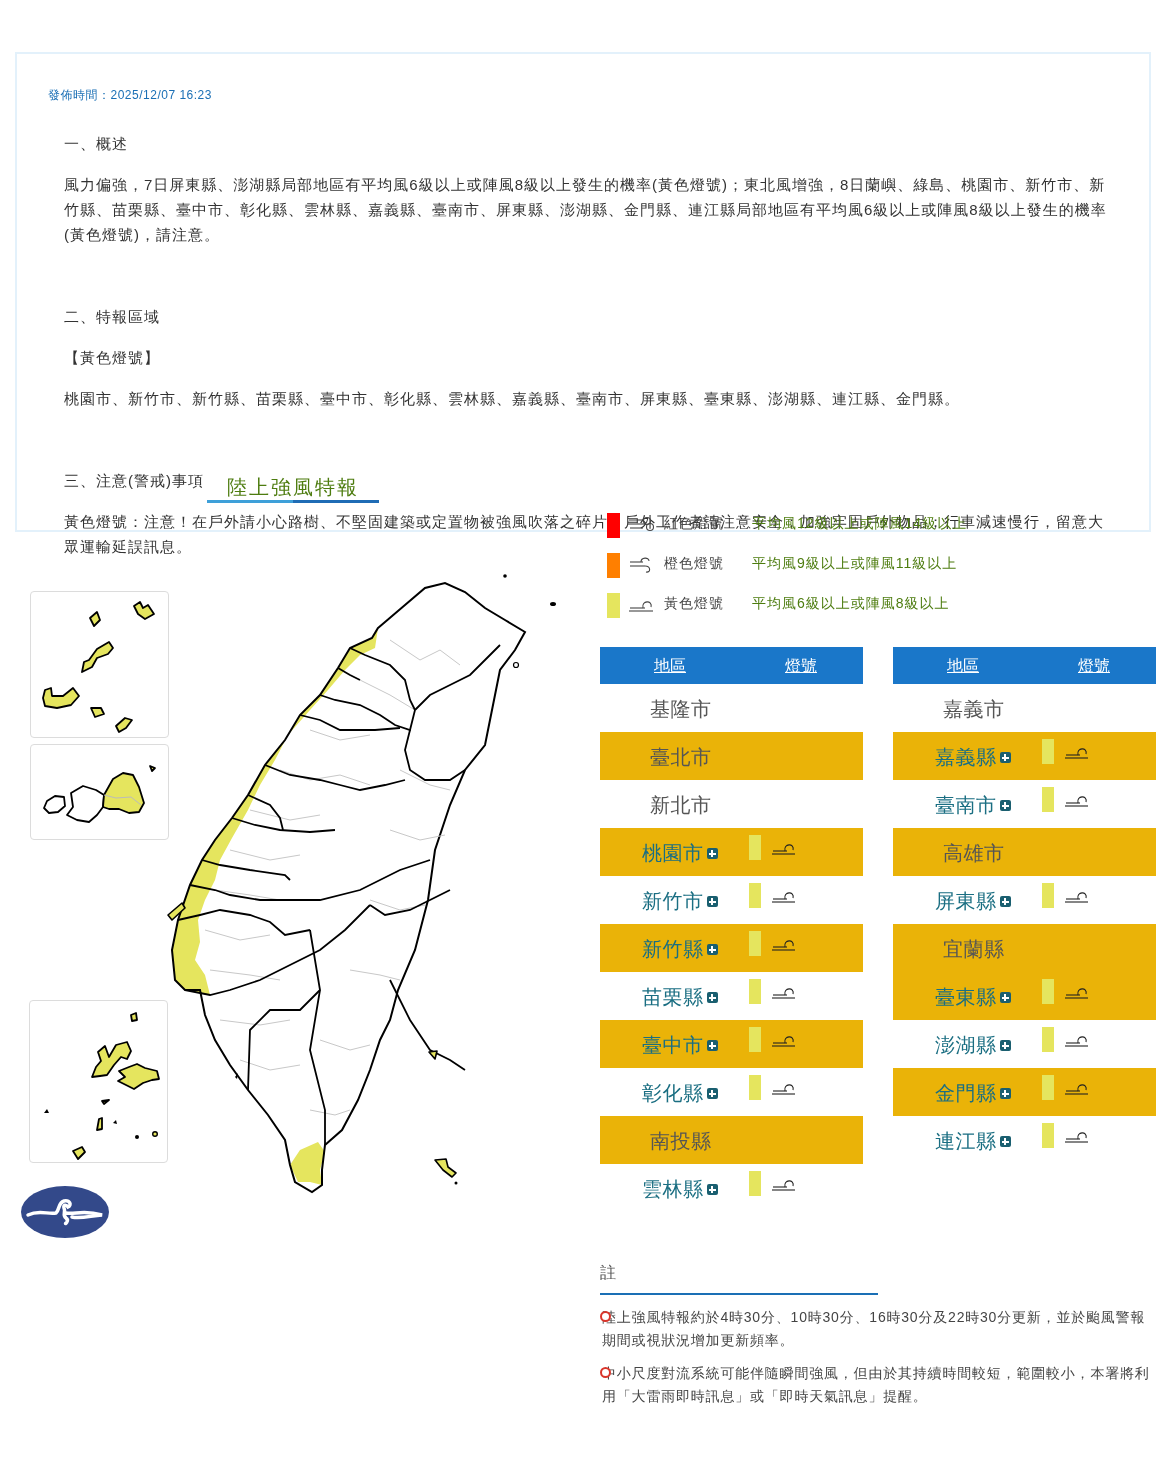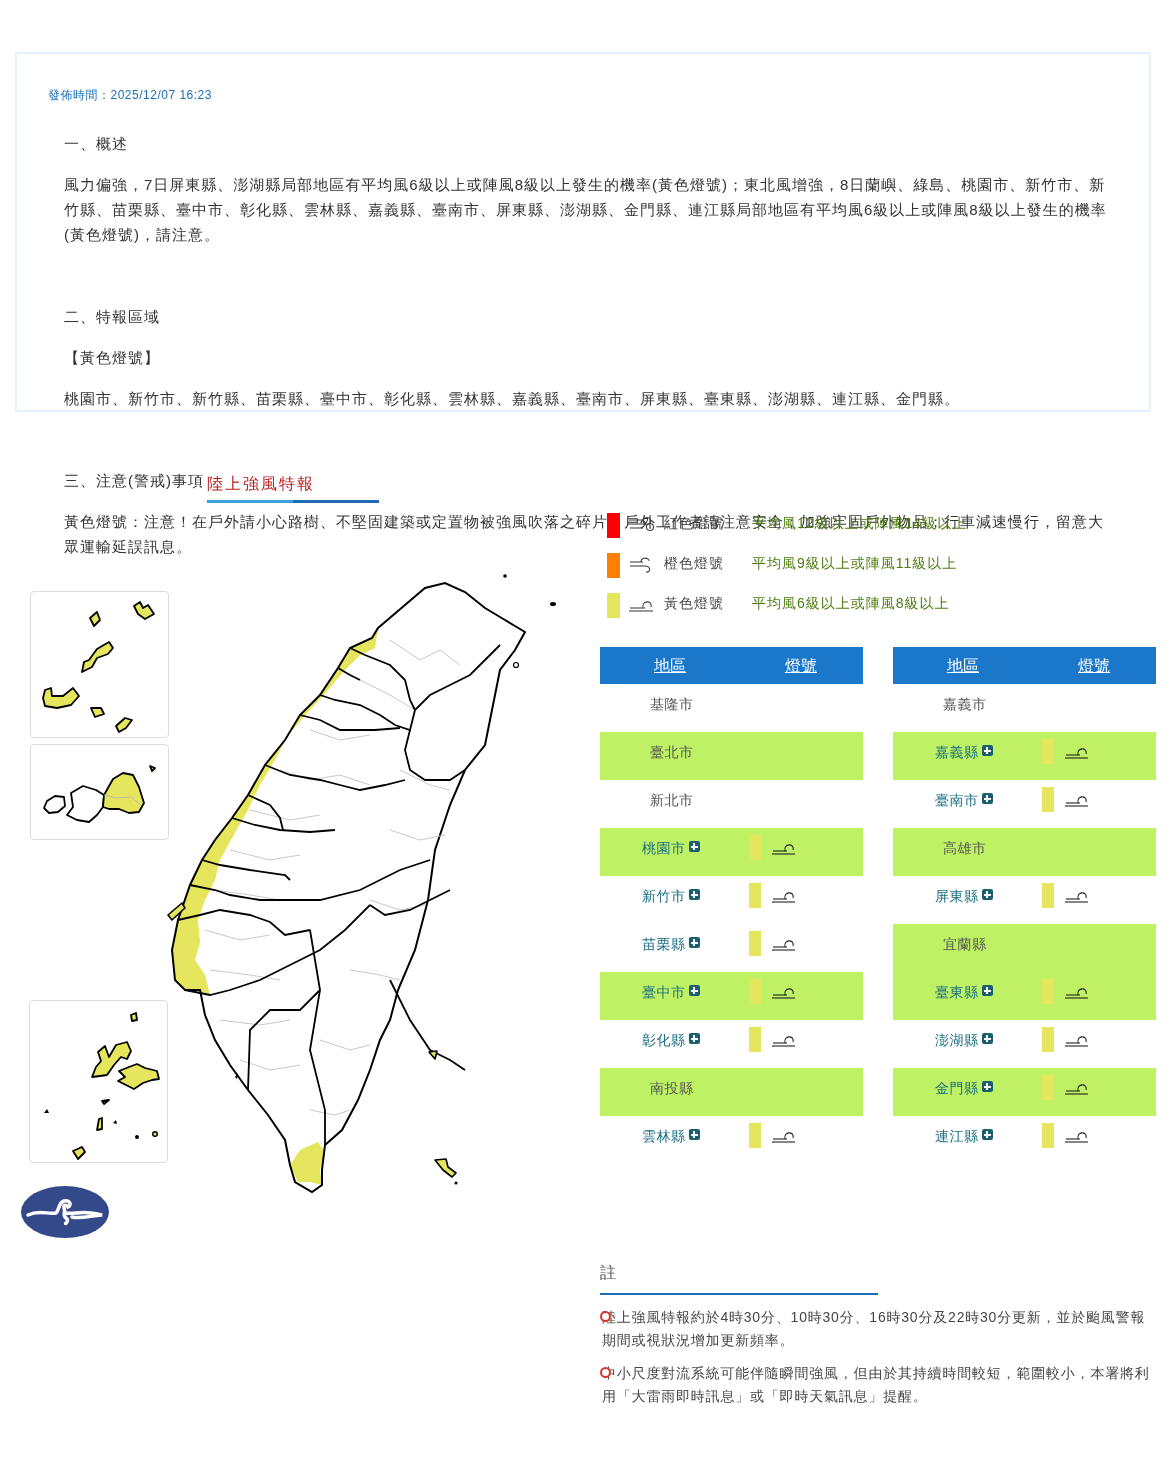--- a/index.html
+++ b/index.html
@@ -1,44 +1,44 @@
 <!DOCTYPE html>
 <html><head>
 <meta charset="utf-8">
 <style>
   html, body { margin:0; padding:0; background:#ffffff; }
   body { width:1170px; height:1459px; position:relative; font-family:"Liberation Sans","DejaVu Sans",sans-serif; color:#333; overflow:hidden; }
 
-  .notice-box { position:absolute; left:15px; top:52px; width:1136px; height:360px; border:2px solid #e3f1fb; box-sizing:border-box; }
+  .notice-box { position:absolute; left:15px; top:52px; width:1136px; height:480px; border:2px solid #e3f1fb; box-sizing:border-box; }
   .issue-time { position:absolute; left:31px; top:33px; font-size:12px; color:#1a6fb5; letter-spacing:0.5px; }
   .notice-body { position:absolute; left:31px; top:61px; width:1080px; font-size:15px; line-height:25px; color:#333; letter-spacing:1px; }
   .notice-body p { margin:16px; }
   .notice-body .gap { height:25px; }
 
-  .map-title { position:absolute; left:207px; top:474px; width:172px; text-align:left; font-size:16px; color:#b91c1c; letter-spacing:2px; }
+  .map-title { position:absolute; left:207px; top:474px; width:172px; text-align:center; font-size:20px; color:#4d7c0f; letter-spacing:2px; }
   .map-title-bar { position:absolute; left:207px; top:500px; width:172px; height:3px; background:linear-gradient(90deg,#3ea0d9 0%,#3ea0d9 50%,#1f6cb5 50%,#1f6cb5 100%); }
 
   .inset { position:absolute; border:1px solid #dcdcdc; border-radius:4px; background:#fff; }
   .map-area { position:absolute; left:160px; top:570px; width:420px; height:630px; }
 
   .logo { position:absolute; left:20px; top:1185px; width:90px; height:54px; }
 
   .legend { position:absolute; left:607px; top:510px; }
   .legend-row { position:absolute; left:0; height:28px; width:420px; }
   .legend-swatch { position:absolute; left:0; top:3px; width:13px; height:25px; }
   .legend-icon { position:absolute; left:20px; top:4px; width:30px; height:20px; }
   .legend-name { position:absolute; left:57px; top:5px; font-size:14px; color:#444; letter-spacing:1px; }
   .legend-desc { position:absolute; left:145px; top:5px; font-size:14px; color:#4d7c0f; letter-spacing:1px; }
 
   .wtable { position:absolute; top:647px; width:263px; }
   .wtable .th { height:37px; background:#1a77c9; color:#fff; font-size:16px; position:relative; }
   .wtable .th span { position:absolute; top:9px;text-decoration:underline; }
   .wrow { height:48px; position:relative; }
-  .wrow.alt { background:#bef264; }
-  .region { position:absolute; top:12px; font-size:14px; letter-spacing:0.5px; }
+  .wrow.alt { background:#eab308; }
+  .region { position:absolute; top:12px; font-size:20px; letter-spacing:0.5px; }
   .region.plain { color:#555; }
   .region.linked { color:#1a6e82; cursor:pointer; }
   .plus { display:inline-block; width:11px; height:11px; background:#1a5f70; border-radius:2px; position:relative; vertical-align:1px; margin-left:3px; }
   .plus::before { content:""; position:absolute; left:2px; top:4.5px; width:7px; height:2px; background:#fff; }
   .plus::after { content:""; position:absolute; left:4.5px; top:2px; width:2px; height:7px; background:#fff; }
   .lamp { position:absolute; left:149px; top:7px; width:12px; height:25px; background:#e5e55e; }
   .lamp-icon { position:absolute; left:170px; top:10px; width:28px; height:20px; }
 
   .notes-title { position:absolute; left:600px; top:1263px; font-size:16px; color:#555; }
   .notes-bar { position:absolute; left:600px; top:1293px; width:278px; height:2px; background:#1a6fb5; }
@@ -254,20 +254,31 @@
         <span class="region linked" style="left: 42px;"><span>新竹市</span><span class="plus"></span></span>
         <div class="lamp"></div>
         <svg class="lamp-icon" viewBox="0 0 28 20">
           <g fill="none" stroke="#222" stroke-width="1.1">
             <path d="M3 13 H17"></path>
             <path d="M2 16 H25"></path>
             <path d="M15 13 C13 5 25 5 23 12"></path>
           </g>
         </svg>
       </div>
+      <div class="wrow alt">
+        <span class="region linked" style="left: 42px;"><span>新竹縣</span><span class="plus"></span></span>
+        <div class="lamp"></div>
+        <svg class="lamp-icon" viewBox="0 0 28 20">
+          <g fill="none" stroke="#222" stroke-width="1.1">
+            <path d="M3 13 H17"></path>
+            <path d="M2 16 H25"></path>
+            <path d="M15 13 C13 5 25 5 23 12"></path>
+          </g>
+        </svg>
+      </div>
       <div class="wrow">
         <span class="region linked" style="left: 42px;"><span>苗栗縣</span><span class="plus"></span></span>
         <div class="lamp"></div>
         <svg class="lamp-icon" viewBox="0 0 28 20">
           <g fill="none" stroke="#222" stroke-width="1.1">
             <path d="M3 13 H17"></path>
             <path d="M2 16 H25"></path>
             <path d="M15 13 C13 5 25 5 23 12"></path>
           </g>
         </svg>

